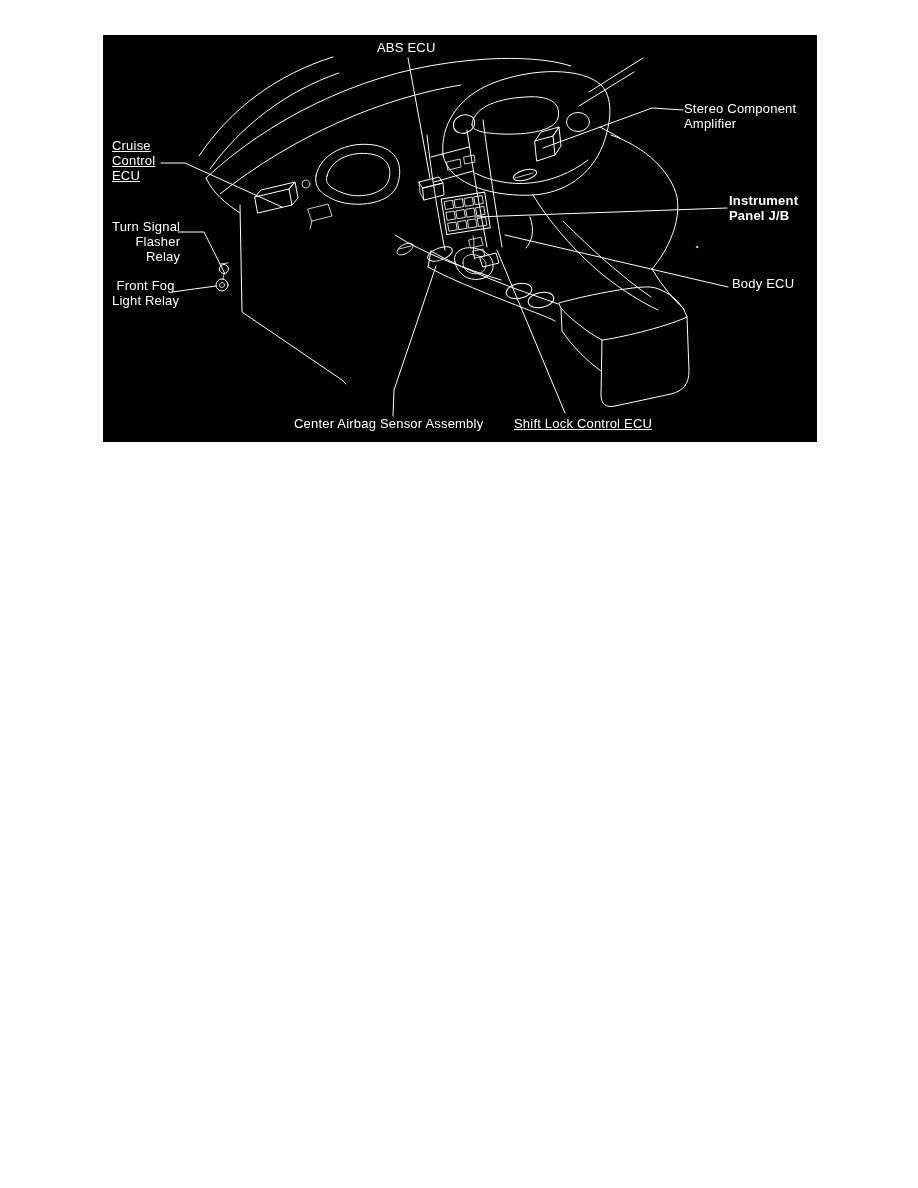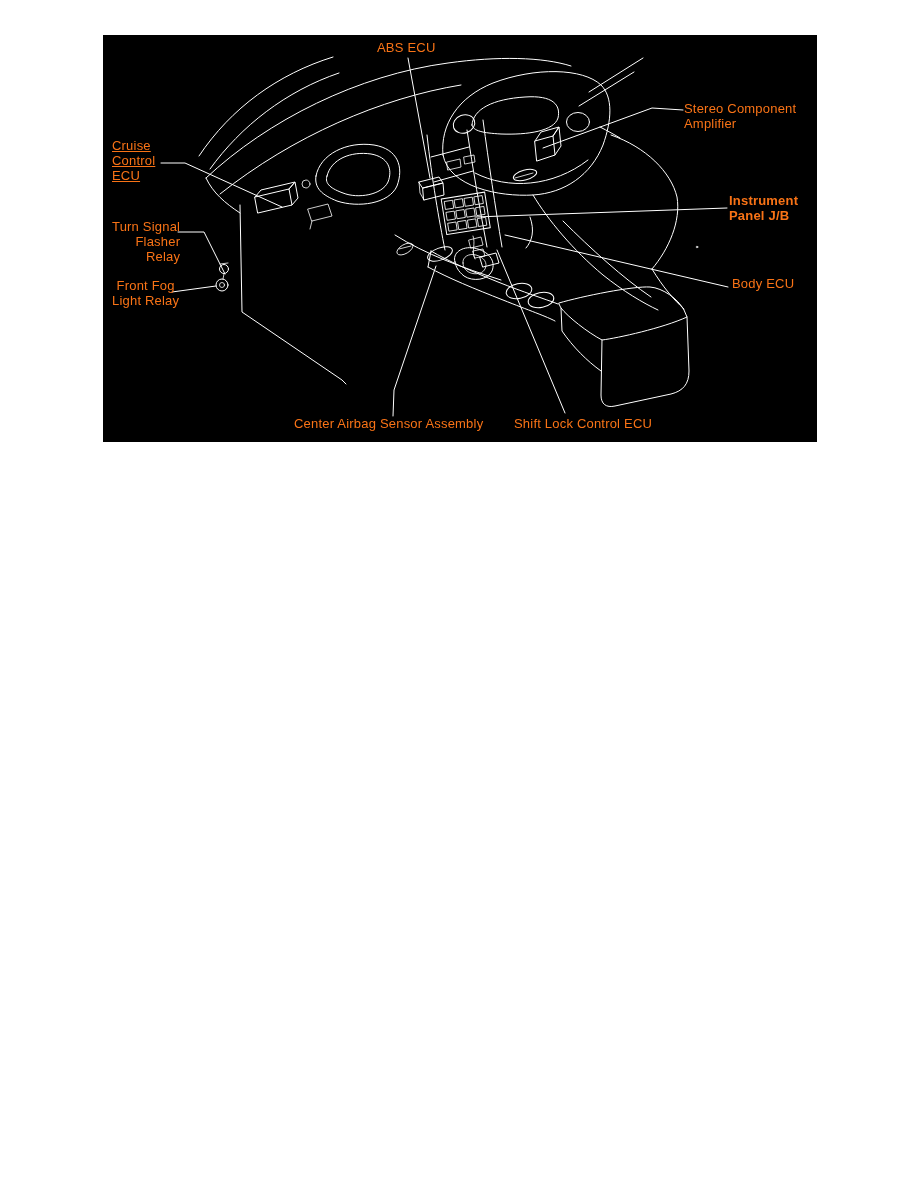--- a/index.html
+++ b/index.html
@@ -23,21 +23,21 @@
     height: 407px;
     background: #000000;
   }
   .diagram-canvas svg {
     position: absolute;
     left: 0;
     top: 0;
   }
   .dlabel {
     position: absolute;
-    color: #f97316;
+    color: #ffffff;
     font-size: 13px;
     line-height: 15px;
     letter-spacing: 0.2px;
     white-space: pre-line;
   }
   .dlabel.bold { font-weight: 700; }
   .art { stroke: #ffffff; fill: none; stroke-width: 1; stroke-linecap: round; stroke-linejoin: round; }
   .art-thin { stroke: #ffffff; fill: none; stroke-width: 0.8; stroke-linecap: round; stroke-linejoin: round; }
   .leader { stroke: #ffffff; fill: none; stroke-width: 1; stroke-linecap: round; stroke-linejoin: round; }
 </style>
@@ -208,16 +208,16 @@
     <div class="dlabel" style="left:9px; top:243px;text-align:center;">Front Fog
 Light Relay</div>
 
     <div class="dlabel bold" style="left:626px; top:158px;">Instrument
 Panel J/B</div>
 
     <div class="dlabel" style="left:629px; top:241px;">Body ECU</div>
 
     <div class="dlabel" style="left:191px; top:381px;">Center Airbag Sensor Assembly</div>
 
-    <div class="dlabel" style="left:411px; top:381px;">Shift Lock Control ECU</div>
+    <div class="dlabel" style="left:411px; top:381px;text-decoration:underline;">Shift Lock Control ECU</div>
 
   </div>
 </div>
 
 </body></html>

